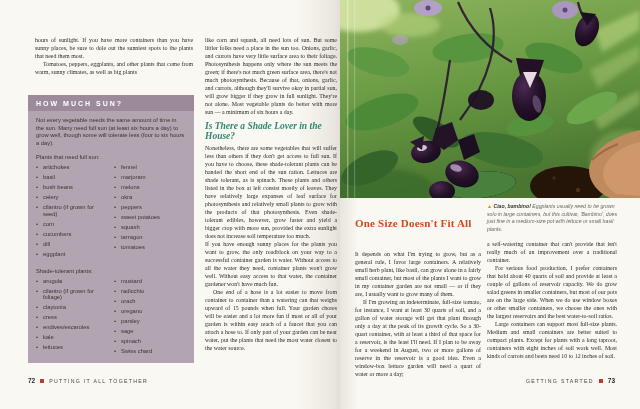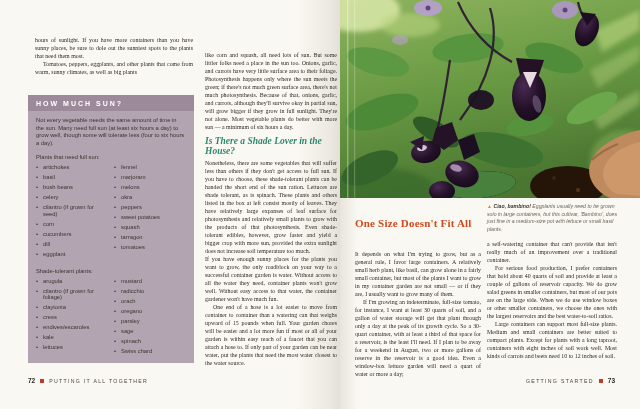--- a/index.html
+++ b/index.html
@@ -110,21 +110,21 @@
         </div>
     </div>
   </div>
 
   <div class="abs footer z3" style="left:28px;top:377px;">
     <span class="pagenum">72</span>
     <span class="redsq"></span>
     <span>PUTTING IT ALL TOGETHER</span>
   </div>
 
-  <div class="abs serif z3" style="left:205px;top:51px;width:132px;">
+  <div class="abs serif z3" style="left:205px;top:36px;width:132px;">
     <p>like corn and squash, all need lots of sun. But some littler folks need a place in the sun too. Onions, garlic, and carrots have very little surface area to their foliage. Photosynthesis happens only where the sun meets the green; if there's not much green surface area, there's not much photosynthesis. Because of that, onions, garlic, and carrots, although they'll survive okay in partial sun, will grow bigger if they grow in full sunlight. They're not alone. Most vegetable plants do better with more sun — a minimum of six hours a day.</p>
     <div class="teal-head">Is There a Shade Lover in the House?</div>
     <p>Nonetheless, there are some vegetables that will suffer less than others if they don't get access to full sun. If you have to choose, these shade-tolerant plants can be handed the short end of the sun ration. Lettuces are shade tolerant, as is spinach. These plants and others listed in the box at left consist mostly of leaves. They have relatively large expanses of leaf surface for photosynthesis and relatively small plants to grow with the products of that photosynthesis. Even shade-tolerant edibles, however, grow faster and yield a bigger crop with more sun, provided the extra sunlight does not increase soil temperature too much.</p>
     <p>If you have enough sunny places for the plants you want to grow, the only roadblock on your way to a successful container garden is water. Without access to all the water they need, container plants won't grow well. Without easy access to that water, the container gardener won't have much fun.</p>
     <p class="ind">One end of a hose is a lot easier to move from container to container than a watering can that weighs upward of 15 pounds when full. Your garden chores will be easier and a lot more fun if most or all of your garden is within easy reach of a faucet that you can attach a hose to. If only part of your garden can be near water, put the plants that need the most water closest to the water source.</p>
   </div>
 
   <div class="abs z2" style="left:340px;top:0;width:300px;height:198px;">
     <svg width="300" height="198" viewBox="0 0 300 198" preserveAspectRatio="none">
       <defs>

